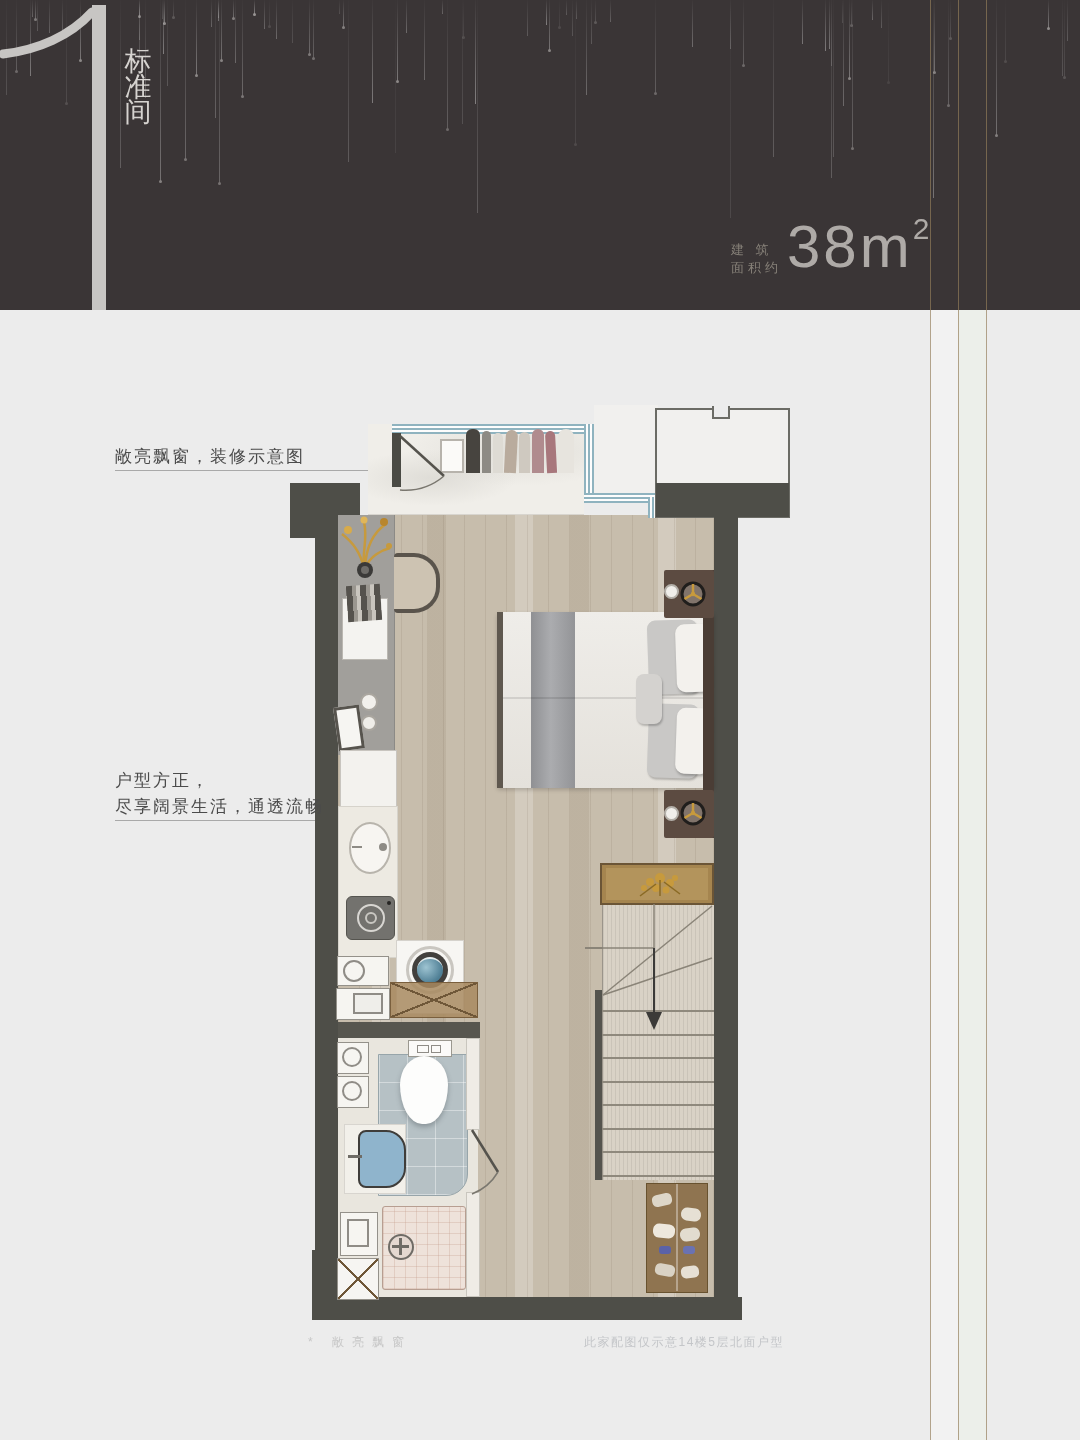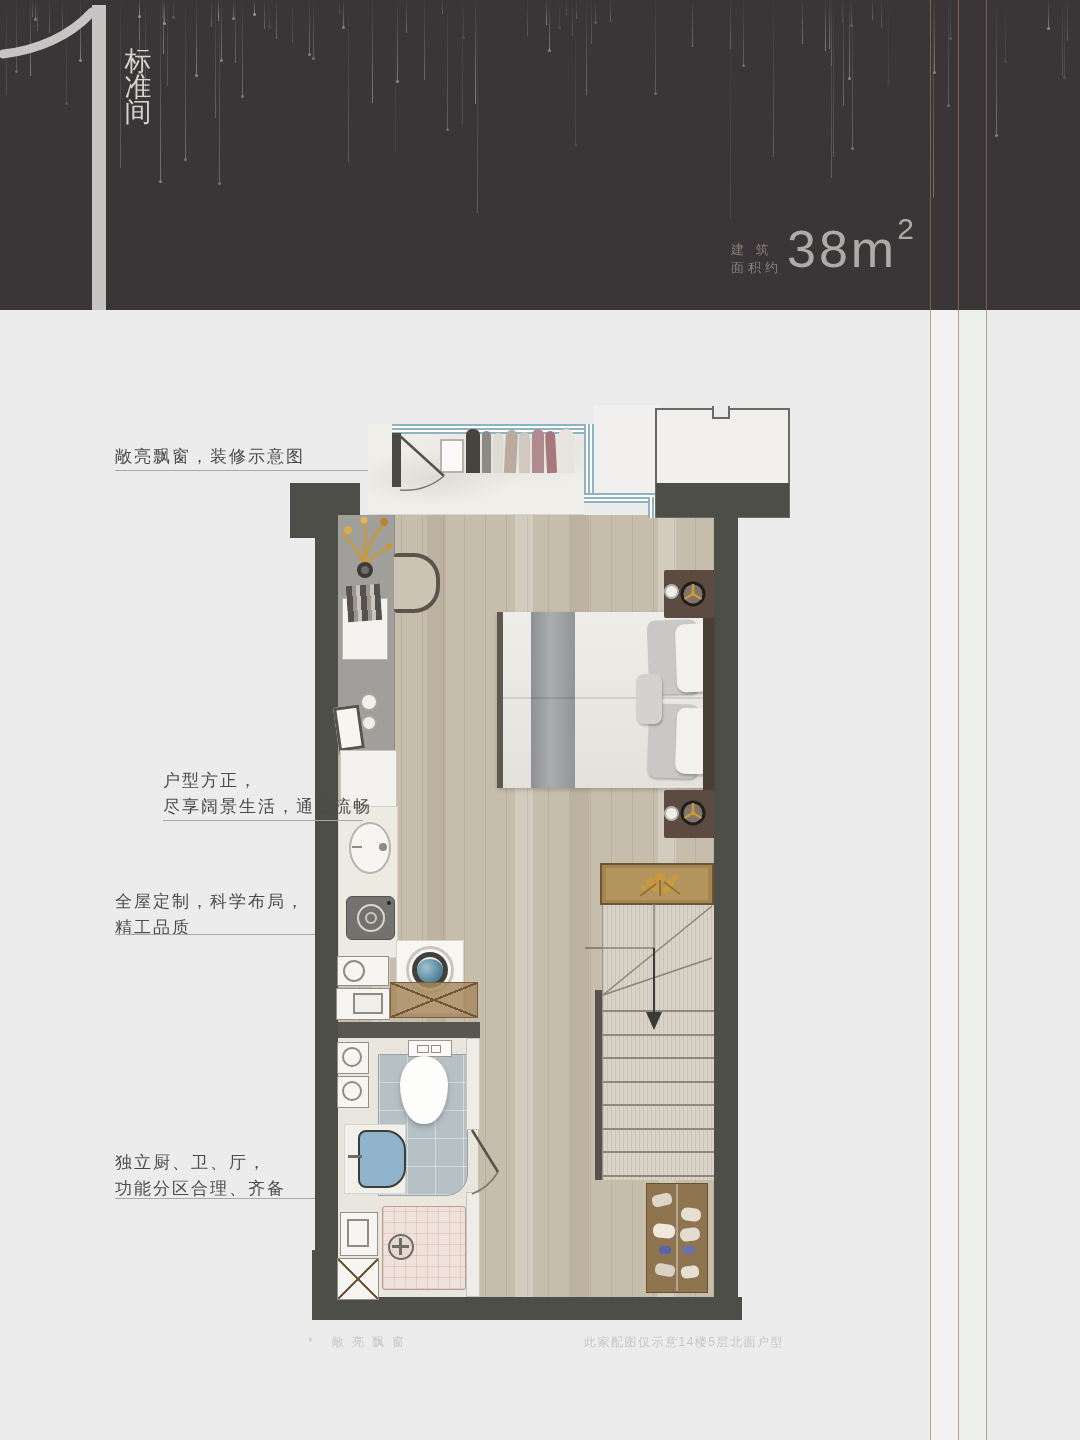--- a/index.html
+++ b/index.html
@@ -9,21 +9,21 @@
   .abs{position:absolute;}
 
   
   .hero{position:absolute;left:0;top:0;width:1080px;height:310px;background:#3a3536;overflow:hidden;z-index:1;}
   .rain i{position:absolute;top:0;width:1px;background:linear-gradient(180deg,rgba(255,255,255,.03),rgba(255,255,255,.75));}
   .rain i b{position:absolute;bottom:-2px;left:-1px;width:3px;height:3px;border-radius:50%;background:#f5f2ef;}
   .unit-title{position:absolute;left:120px;top:26px;writing-mode:vertical-rl;text-orientation:upright;
       font-size:27px;letter-spacing:25px;color:#d6d3d0;font-weight:400;}
   .area-label{position:absolute;left:731px;top:241px;font-size:13px;line-height:18px;color:#868078;letter-spacing:4px;}
   .area-big{position:absolute;left:787px;top:212px;color:#aeaaa7;font-weight:300;}
-  .area-big .num{font-size:52px;letter-spacing:3px;}
+  .area-big .num{font-size:60px;letter-spacing:3px;}
   .area-big .sup{font-size:30px;vertical-align:28px;}
 
   
   .vline{position:absolute;top:0;width:1px;height:1440px;background:rgba(148,126,90,.68);z-index:6;}
   .vtint{position:absolute;top:310px;height:1130px;z-index:0;}
 
   
   .anno{position:absolute;left:115px;color:#4b4b4b;font-size:17px;line-height:26px;letter-spacing:2px;z-index:4;}
   .anno .ul{position:absolute;left:0;height:1px;background:#a9a9a9;}
   .footnote{position:absolute;font-size:12px;color:#c7c7c7;z-index:4;}
@@ -261,34 +261,24 @@
       <div>建 筑</div>
       <div>面积约</div>
     </div>
     <div class="area-big"><span class="num">38</span><span class="num">m</span><span class="sup">2</span></div>
   </header>
 
   <div class="anno" style="top:444px;">
     <div>敞亮飘窗，装修示意图</div>
     <div class="ul" style="top:26px;width:253px;"></div>
   </div>
-  <div class="anno" style="top:768px;margin-left:48px;">
+  <div class="anno" style="top:768px;">
     <div>户型方正，</div>
     <div>尽享阔景生活，通透流畅</div>
     <div class="ul" style="top:52px;width:200px;"></div>
-  </div>
-  <div class="anno" style="top:889px;">
-    <div>全屋定制，科学布局，</div>
-    <div>精工品质</div>
-    <div class="ul" style="top:45px;width:200px;"></div>
-  </div>
-  <div class="anno" style="top:1150px;">
-    <div>独立厨、卫、厅，</div>
-    <div>功能分区合理、齐备</div>
-    <div class="ul" style="top:48px;width:200px;"></div>
   </div>
 
   <div class="footnote" style="left:308px;top:1334px;letter-spacing:8px;">* 敞亮飘窗</div>
   <div class="footnote" style="left:584px;top:1334px;letter-spacing:1.5px;color:#c4c6c9;">此家配图仅示意14楼5层北面户型</div>
 
   <div class="abs" style="left:0;top:0;width:1080px;height:1440px;z-index:2;">
 
     <div class="abs wood" style="left:338px;top:515px;width:376px;height:782px;"></div>
 
     <div class="abs marble" style="left:368px;top:424px;width:216px;height:91px;"></div>

